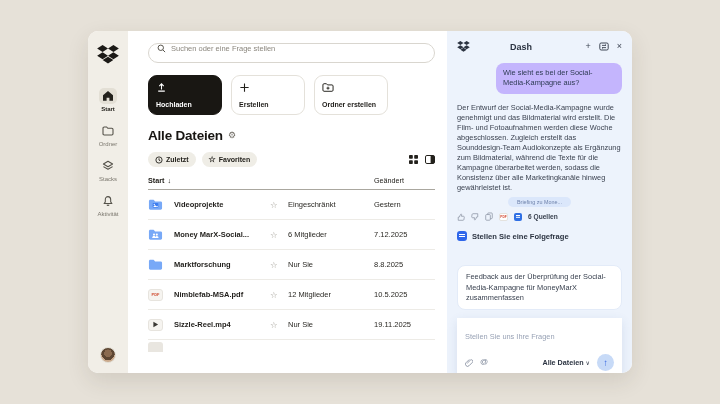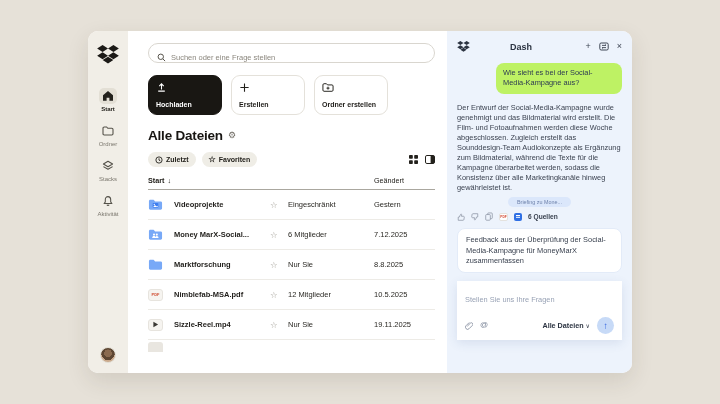--- a/index.html
+++ b/index.html
@@ -21,21 +21,21 @@
   .sb-label { font-size:6px; color:#7b776e; }
   .sb-item.active .sb-label { color:#23211c; font-weight:bold; }
   .sb-avatar { margin-top:auto; width:16px; height:16px; border-radius:50%;
     background:radial-gradient(circle at 50% 38%, #8a6a4f 0 34%, #5d4632 35% 60%, #caa98c 61%);
     border:1px solid #e0dcd2; }
 
   
   .main { flex:1; min-width:0; padding:12px 12px 0 20px; display:flex; flex-direction:column; }
   .top-row { display:flex; align-items:center; gap:7px; }
   .search { flex:1; height:20px; border:1px solid #d9d6cf; border-radius:10px; background:#fff;
-    display:flex; align-items:flex-end; gap:5px; padding:0 8px; }
+    display:flex; align-items:flex-start; gap:5px; padding:0 8px; }
   .search input { flex:1; border:0; outline:0; background:transparent; font-size:7.5px;
     color:#3a3833; font-family:inherit; }
   .search input::placeholder { color:#8b877e; }
   .invite { height:20px; border:0; background:#e9e6df; border-radius:10px; display:flex;
     align-items:center; gap:3px; padding:0 9px; font-size:7.5px; font-weight:bold;
     color:#23211c; font-family:inherit; cursor:pointer; }
 
   .actions { display:flex; gap:9px; margin-top:12px; }
   .action { width:74px; height:40px; border-radius:9px; border:1px solid #e4e1da; background:#fff;
     display:flex; flex-direction:column; justify-content:space-between; align-items:flex-start;
@@ -70,41 +70,41 @@
 
   
   .dash { width:185px; flex-shrink:0; background:#edf3fc; display:flex; flex-direction:column;
     padding:10px 10px 9px; overflow:hidden; }
   .dash-header { display:flex; align-items:center; gap:4px; }
   .dash-logo { color:#2c3442; display:flex; }
   .dash-title { font-size:9px; font-weight:bold; color:#2c3442;margin-left:36px; }
   .dash-hicons { margin-left:auto; display:flex; align-items:center; gap:8px; color:#3e4654; }
   .dh-btn { cursor:pointer; font-size:9px; line-height:1; display:flex; align-items:center; }
 
-  .user-bubble { align-self:flex-end; max-width:126px; background:#bef264; color:#2c3a52;
+  .user-bubble { align-self:flex-end; max-width:126px; background:#c4b5fd; color:#2c3a52;
     border-radius:8px; padding:5px 7px; font-size:7.4px; line-height:1.4; margin-top:11px; }
   .ai-text { margin-top:9px; font-size:7.4px; line-height:1.36; color:#3b4250; }
   .source-pill { align-self:center; background:#dbe7fb; color:#6e82ab; font-size:5.4px;
     padding:2px 9px; border-radius:7px; margin-top:4px; cursor:pointer; white-space:nowrap; }
   .fb-row { display:flex; align-items:center; gap:6px; margin-top:5px; color:#8b93a3; }
   .fb-ic { display:flex; cursor:pointer; }
   .src-pdf { width:9px; height:8px; border-radius:2px; background:#fff; border:.5px solid #e4e2de;
     color:#d2442c; font-size:3.2px; font-weight:bold; display:flex; align-items:center;
     justify-content:center; cursor:pointer; }
   .src-doc { width:8px; height:8px; border-radius:2px; background:#2f6fe4; cursor:pointer; position:relative; }
   .src-doc:after { content:""; position:absolute; left:2px; top:2.4px; width:4px; height:.8px; background:#fff; box-shadow:0 1.8px 0 #fff; }
   .src-count { font-size:6.6px; color:#39414f; font-weight:bold; }
 
   .followup { display:flex; align-items:center; gap:5px; margin-top:10px; }
   .fu-icon { width:10px; height:10px; border-radius:3px; background:#2f66ea; position:relative; flex-shrink:0; }
   .fu-icon:after { content:""; position:absolute; left:2.4px; top:3px; width:5.2px; height:1px;
     background:#fff; box-shadow:0 2px 0 #fff; }
   .fu-label { font-size:7.6px; font-weight:bold; color:#2c3442; }
   .suggestion { background:#fff; border-radius:8px; border:1px solid #e3ebf8; padding:6px 8px;
-    margin-top:7px; font-size:7.4px; line-height:1.38; color:#39414f; cursor:pointer; }
+    margin-top:24px; font-size:7.4px; line-height:1.38; color:#39414f; cursor:pointer; }
 
   .dash-input { background:#fff; border-radius:0; margin-top:8px; padding:7px 8px 6px;
     box-shadow:0 3px 10px rgba(50,80,140,.12); }
   .dash-input input { width:100%; border:0; outline:0; font-size:7.4px; font-family:inherit; color:#39414f; }
   .dash-input input::placeholder { color:#98a2b5; }
   .di-row { display:flex; align-items:center; gap:7px; margin-top:11px; color:#7d8799; }
   .di-at { font-size:8px; cursor:pointer; line-height:1; }
   .di-scope { margin-left:auto; font-size:7.2px; font-weight:bold; color:#2c3442; cursor:pointer; }
   .send { width:17px; height:17px; border-radius:50%; border:0; background:#c7daf7; color:#3566e0;
     font-size:9.5px; display:flex; align-items:center; justify-content:center; cursor:pointer; line-height:1; }
@@ -358,20 +358,24 @@
         <svg width="8" height="9" viewBox="0 0 9 10">
             <rect x="3" y="1" width="5.2" height="6.4" rx="1" fill="none" stroke="#8b93a3" stroke-width="0.85"></rect>
             <rect x="0.8" y="2.8" width="5.2" height="6.4" rx="1" fill="#edf3fc" stroke="#8b93a3" stroke-width="0.85"></rect>
           </svg>
       </span>
       <span class="src-pdf">PDF</span>
       <span class="src-doc"></span>
       <span class="src-count">6 Quellen</span>
     </div>
 
+    <div class="followup">
+      <span class="fu-icon"></span>
+      <span class="fu-label">Stellen Sie eine Folgefrage</span>
+    </div>
 
     <div class="suggestion">Feedback aus der Überprüfung der Social-Media-Kampagne für MoneyMarX zusammenfassen</div>
 
     <div class="dash-input">
       <input placeholder="Stellen Sie uns Ihre Fragen" style="">
       <div class="di-row">
         <span class="fb-ic">
           <svg width="8" height="9" viewBox="0 0 9 10">
               <path d="M2.6 5.8 6 2.4 A1.7 1.7 0 0 1 8.4 4.8 L4.6 8.6 A2.4 2.4 0 0 1 1.2 5.2 L4.8 1.6" fill="none" stroke="#7d8799" stroke-width="0.9"></path>
             </svg>

